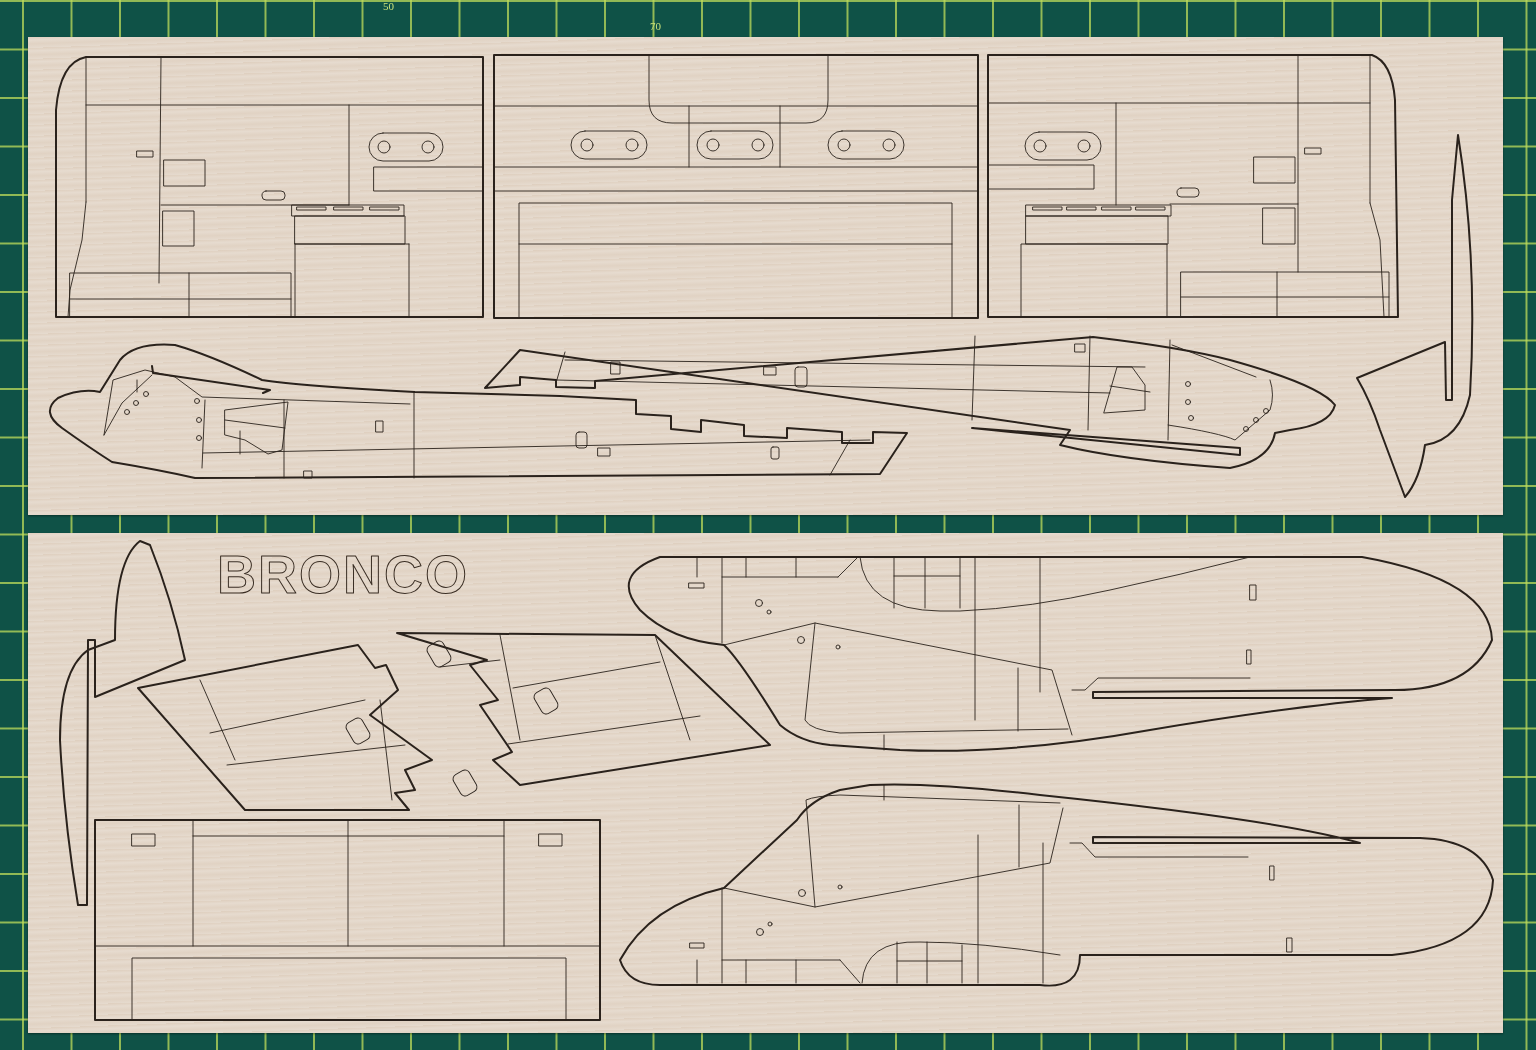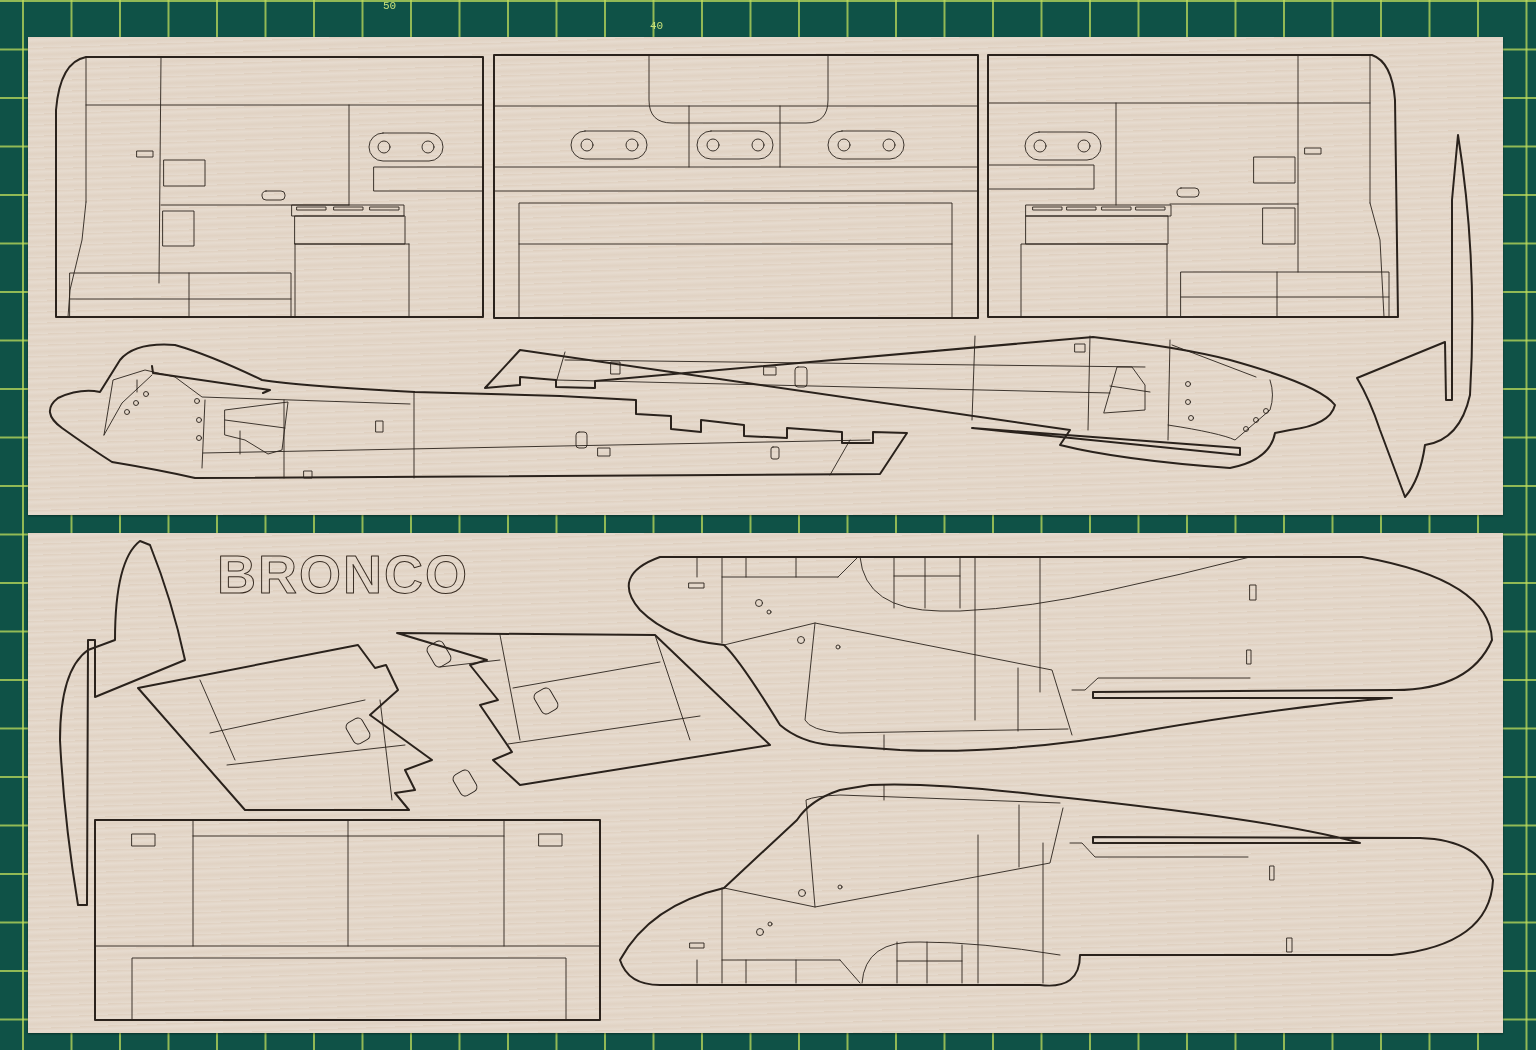--- a/index.html
+++ b/index.html
@@ -4,32 +4,32 @@
 <style>
   html,body{margin:0;padding:0;}
   body{width:1536px;height:1050px;overflow:hidden;background:#0f5146;position:relative;font-family:"Liberation Sans",sans-serif;}
   .mat{position:absolute;inset:0;
     background-color:#0f5247;
     background-image:
       linear-gradient(to right, rgba(190,220,90,0.75) 2px, transparent 2px),
       linear-gradient(to bottom, rgba(190,220,90,0.75) 2px, transparent 2px);
     background-size:48.5px 48.5px;
     background-position:22px 0px;}
-  .matnum{position:absolute;color:#c8e07a;font-size:11px;font-family:Liberation Mono, monospace;}
+  .matnum{position:absolute;color:#c8e07a;font-size:11px;font-family:Liberation Serif, serif;}
   .sheet{position:absolute;background:#e4d8cb;
     background-image:repeating-linear-gradient(178deg, rgba(200,170,140,0.18) 0px, rgba(255,255,255,0.08) 3px, rgba(200,170,140,0.12) 7px, rgba(255,255,255,0.05) 11px);
     box-shadow:0 1px 2px rgba(0,0,0,0.4);}
   svg{position:absolute;left:0;top:0;}
 </style>
 </head>
 <body>
 
 <div class="mat"></div>
 <div class="matnum" style="left:383px;top:0px;">50</div>
-<div class="matnum" style="left:650px;top:20px;">40</div>
+<div class="matnum" style="left:650px;top:20px;">70</div>
 
 <div class="sheet" style="left:28px;top:37px;width:1475px;height:478px;"></div>
 <div class="sheet" style="left:28px;top:533px;width:1475px;height:500px;"></div>
 
 <svg width="1536" height="1050" viewBox="0 0 1536 1050">
   <g fill="none" stroke="#2a221c" stroke-linecap="round" stroke-linejoin="round">
 
     <g>
       <path d="M86,57 L483,57 L483,317 L56,317 L56,110 Q60,62 86,57 Z" stroke-width="2"></path>
       <g stroke-width="0.9">

